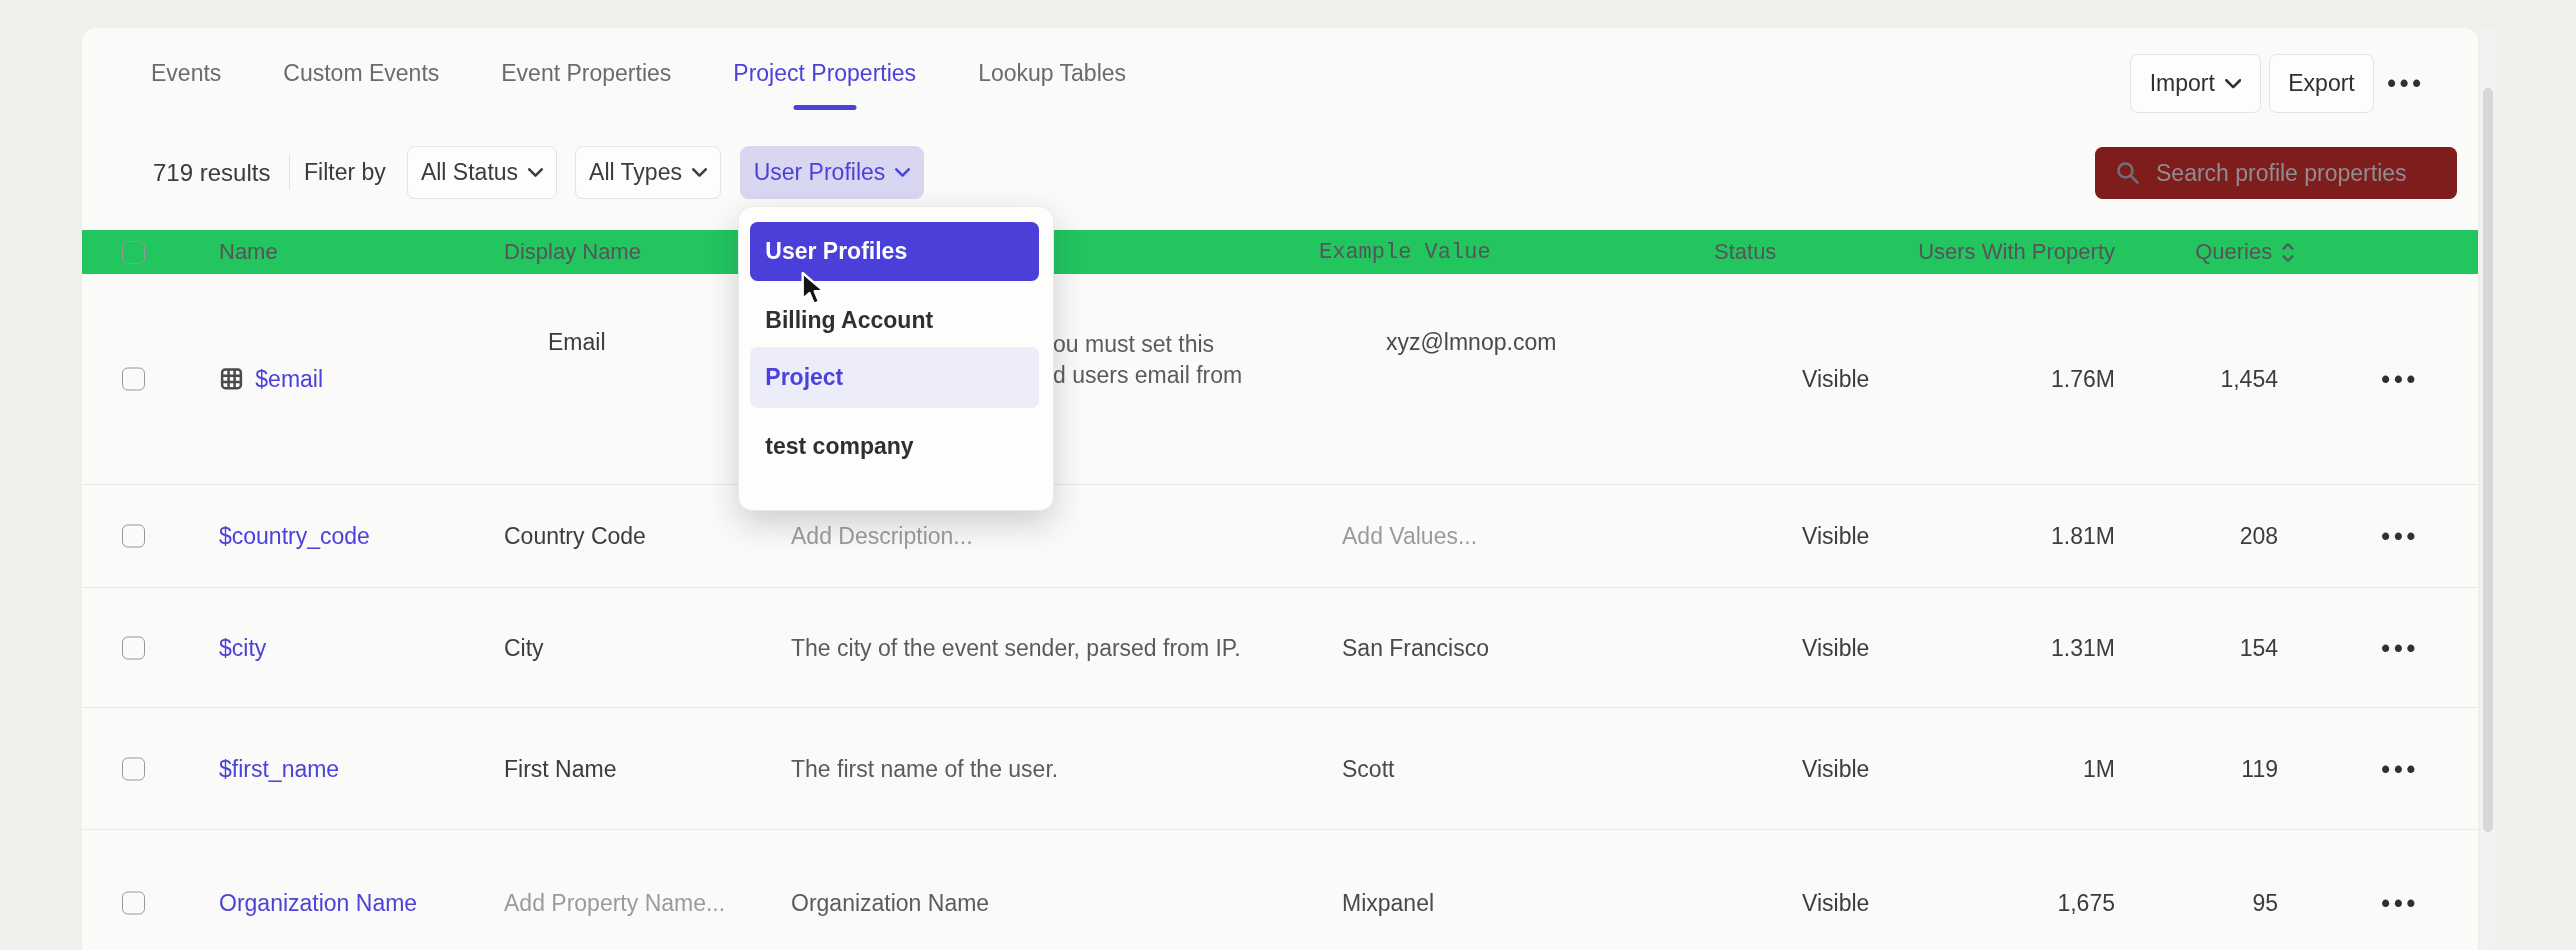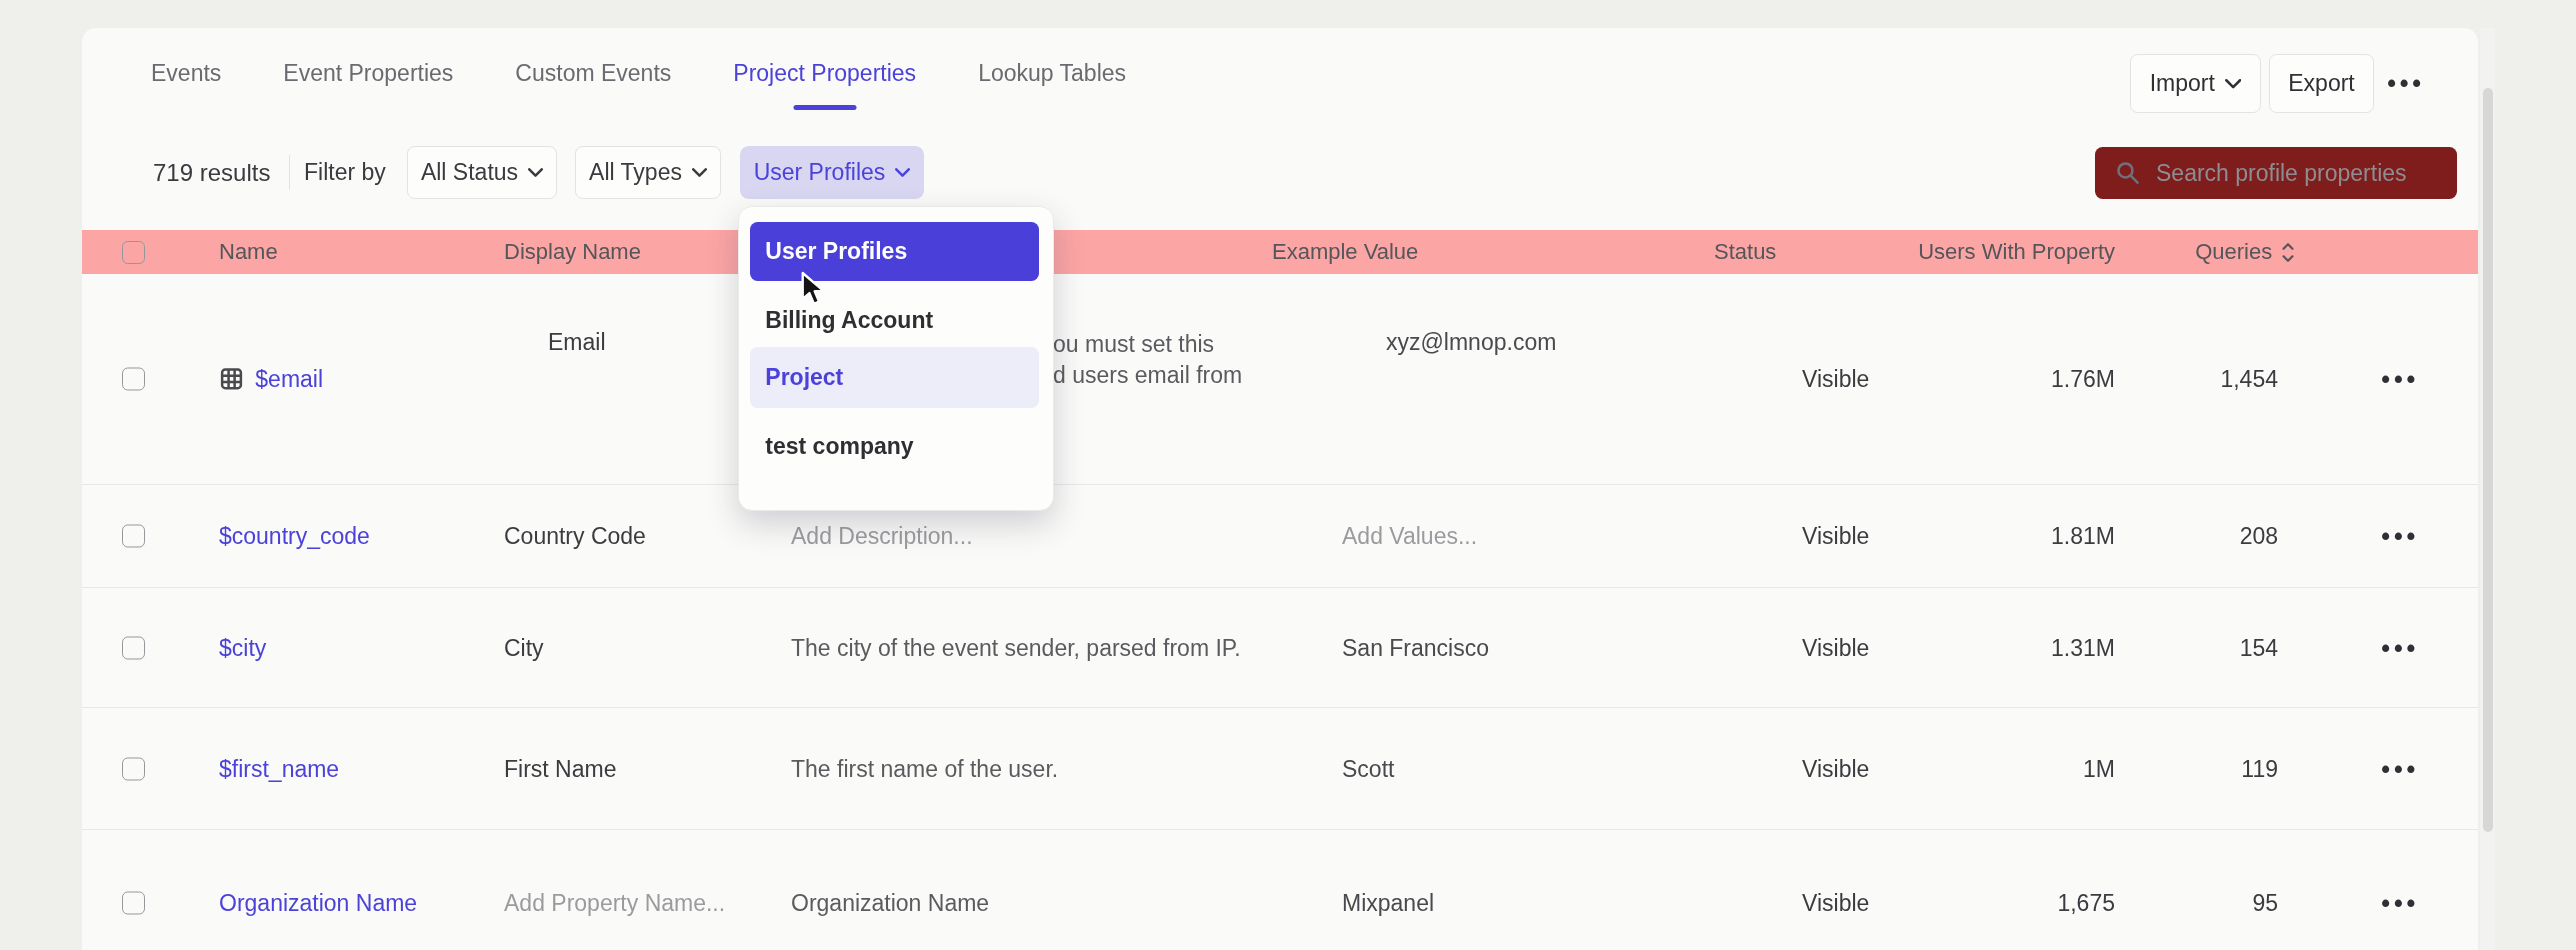--- a/index.html
+++ b/index.html
@@ -67,21 +67,21 @@
   }
   .search {
     position:absolute; right:21px; top:1.3px; width:362px; height:52px;
     background:#7f1d1d; border-radius:7.6px;
     display:flex; align-items:center; gap:14px; padding-left:19px; cursor:text;
   }
   .search-ph { font-size:23px; color:#8d8d92; }
   
   .thead {
     position:absolute; left:0; top:202px; width:100%; height:44px;
-    background:#fca5a5;
+    background:#22c55e;
   }
   .th {
     position:absolute; top:0; height:44px; display:flex; align-items:center;
     font-size:22px; font-weight:500; color:#55555a; white-space:nowrap;
   }
   .rows { position:absolute; left:0; top:246px; width:100%; }
   .row { position:relative; width:100%; border-bottom:1.3px solid #e8e8e6; }
   .row:last-child { border-bottom:none; }
   .cell {
     position:absolute; top:50%; transform:translateY(-50%);
@@ -124,22 +124,22 @@
   .cursor { position:absolute; left:798px; top:271px; z-index:99; pointer-events:none; }
   svg { display:block; }
 </style>
 </head>
 <body>
 
 <div class="card">
 
   <div class="tabbar">
       <div class="tab">Events</div>
+      <div class="tab">Custom Events</div>
       <div class="tab">Event Properties</div>
-      <div class="tab">Custom Events</div>
       <div class="tab active">Project Properties</div>
       <div class="tab">Lookup Tables</div>
     </div>
 
   <div class="btn btn-import">
     <span>Import</span>
     <span>
       <svg width="16.4" height="10" viewBox="0 0 26 16">
           <path d="M2 2 L13 13 L24 2" fill="none" stroke="#2f2f34" stroke-width="4" stroke-linecap="round" stroke-linejoin="round"></path>
         </svg>
@@ -190,21 +190,21 @@
       <span class="search-ph">Search profile properties</span>
     </div>
   </div>
 
   <div class="thead">
     <div class="th" style="left:40px;">
         <span class="checkbox"></span>
       </div>
     <div class="th" style="left:137px;">Name</div>
     <div class="th" style="left:422px;">Display Name</div>
-    <div class="th" style="left:1190px;">Example Value</div>
+    <div class="th" style="left:1237px;font-family:Liberation Mono, monospace;">Example Value</div>
     <div class="th" style="left:1632px;">Status</div>
     <div class="th" style="right:363px;">Users With Property</div>
     <div class="th" style="right:183px; gap:8.8px;">
       <span>Queries</span>
       <span>
         <svg width="14" height="23" viewBox="0 0 22 36">
             <path d="M4 12 L11 5 L18 12" fill="none" stroke="#55555a" stroke-width="3.5" stroke-linecap="round" stroke-linejoin="round"></path>
             <path d="M4 24 L11 31 L18 24" fill="none" stroke="#55555a" stroke-width="3.5" stroke-linecap="round" stroke-linejoin="round"></path>
           </svg>
       </span>

